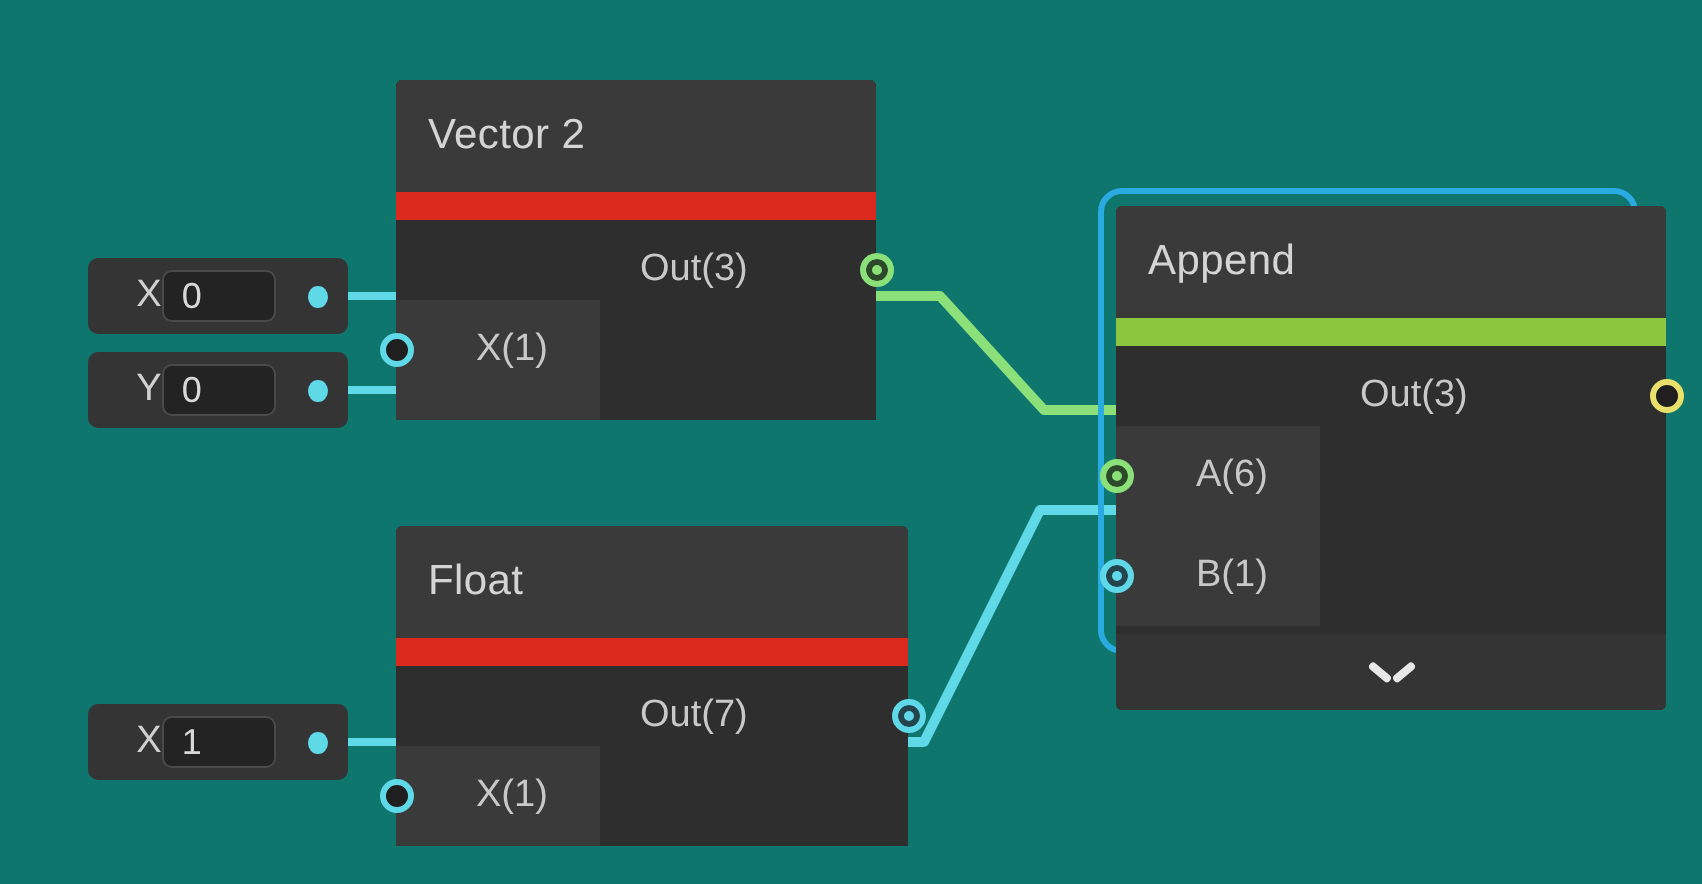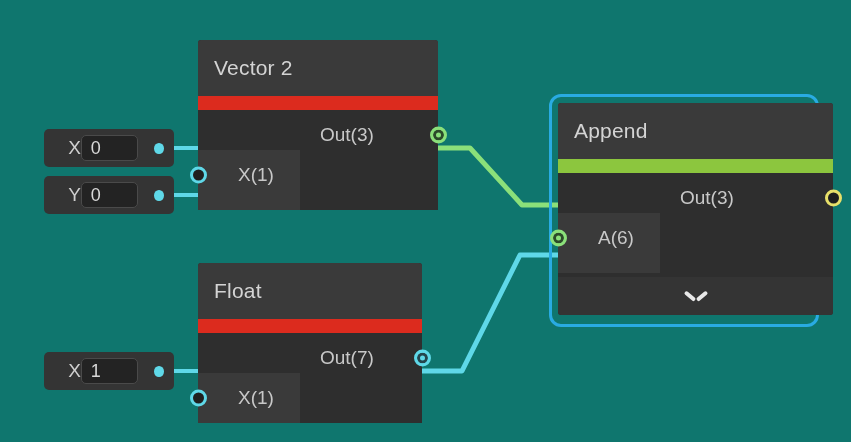--- a/index.html
+++ b/index.html
@@ -209,21 +209,21 @@
       <div class="col-out">
         <div class="slot">
           <span class="slot-label">Out(3)</span>
           <span class="port right filled-green"></span>
         </div>
         <div class="slot"></div>
       </div>
     </div>
   </div>
 
-  <div class="node" id="node-float" style="left:198px; top:263px; width:224px;">
+  <div class="node" id="node-float" style="left:198px; top:263px; width:256px;">
     <div class="node-header">
       <span class="node-title">Float</span>
     </div>
     <div class="accent" style="background: rgb(220, 43, 30);"></div>
     <div class="node-body">
       <div class="col-in" style="width:102px;">
         <div class="slot">
           <span class="port left hollow-cyan"></span>
           <span class="slot-label">X(1)</span>
         </div>
@@ -242,20 +242,24 @@
   <div class="node" id="node-append" style="left:558px; top:103px; width:275px;">
     <div class="node-header">
       <span class="node-title">Append</span>
     </div>
     <div class="accent" style="background: rgb(140, 198, 62);"></div>
     <div class="node-body">
       <div class="col-in" style="width:102px;">
         <div class="slot">
           <span class="port left filled-green"></span>
           <span class="slot-label">A(6)</span>
+        </div>
+        <div class="slot">
+          <span class="port left filled-cyan"></span>
+          <span class="slot-label">B(1)</span>
         </div>
       </div>
       <div class="col-out">
         <div class="slot">
           <span class="slot-label">Out(3)</span>
           <span class="port right hollow-yellow"></span>
         </div>
         <div class="slot"></div>
       </div>
     </div>

